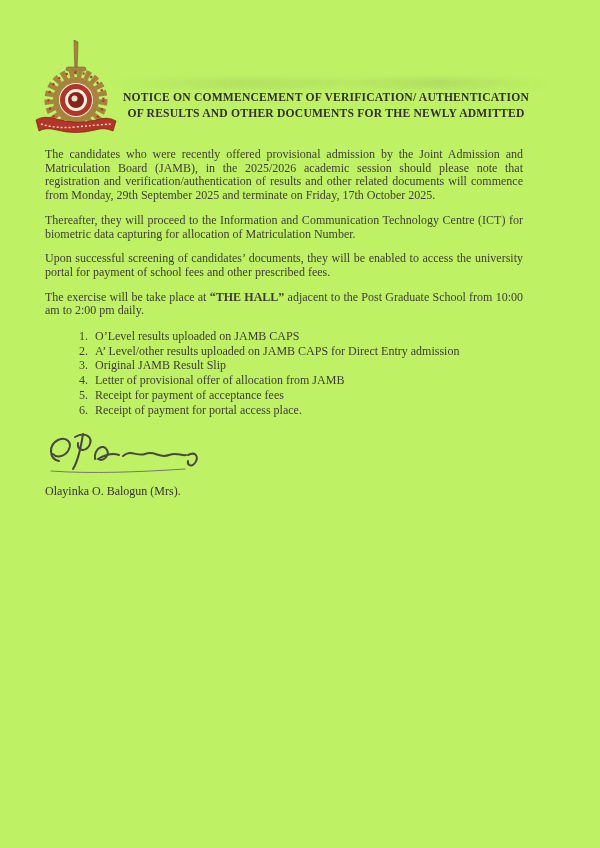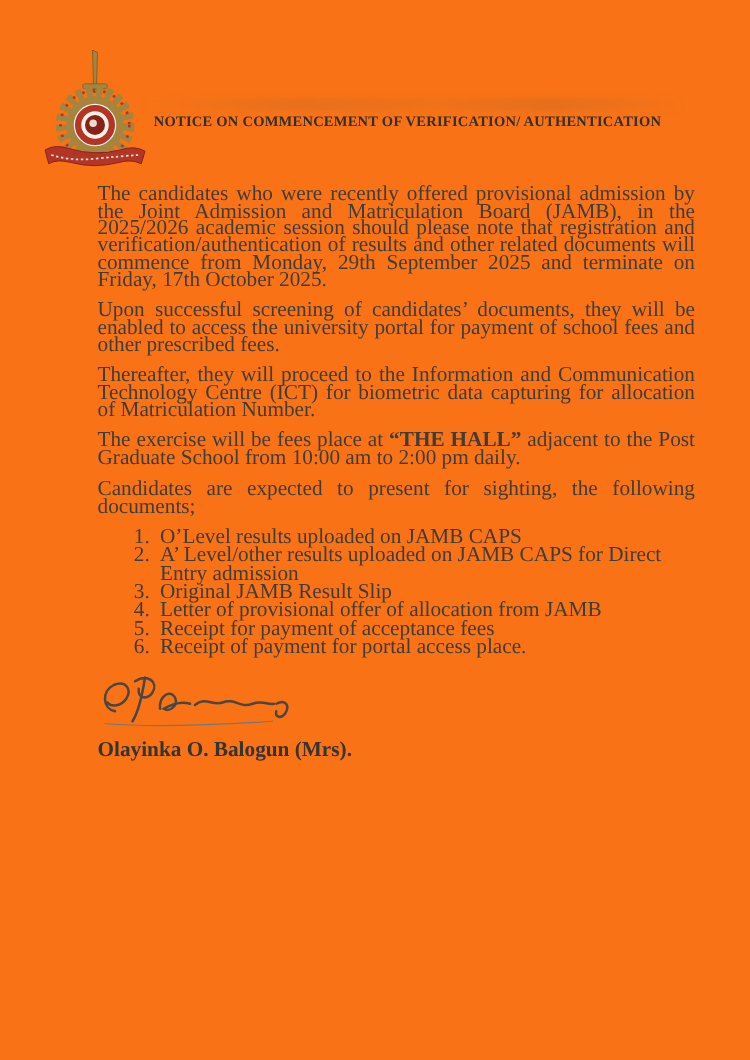--- a/index.html
+++ b/index.html
@@ -5,21 +5,21 @@
   html,body{margin:0;padding:0;}
   body{
     width:600px;height:848px;
     background:#fdfdfc;
     font-family:"Liberation Serif","DejaVu Serif",serif;
     position:relative;
     overflow:hidden;
   }
   .page{
     position:absolute;inset:0;
-    background:#f97316;
+    background:#bef264;
     filter:blur(0.3px); 
   }
   .crest{
     position:absolute;left:32px;top:40px;width:88px;height:100px;
   }
   .scan-smudge{
     position:absolute;left:110px;top:78px;width:440px;height:11px;
     background:linear-gradient(90deg,rgba(90,85,80,0.00),rgba(90,85,80,0.10) 30%,rgba(90,85,80,0.05) 55%,rgba(90,85,80,0.12) 75%,rgba(90,85,80,0.00));
     filter:blur(2px);
     border-radius:4px;
@@ -27,40 +27,40 @@
   .title{
     position:absolute;left:92px;top:90px;width:468px;
     text-align:center;
     font-weight:bold;
     font-size:11.6px;
     line-height:15.6px;
     color:#332f2b;
     letter-spacing:0.2px;
   }
   .body-text{
-    position:absolute;left:78px;top:148px;width:478px;
-    font-size:17px;
+    position:absolute;left:45px;top:148px;width:478px;
+    font-size:12px;
     line-height:13.7px;
     color:#403c37;
     text-align:justify;
   }
   .body-text p{margin:0 0 11px 0;}
   .doc-list{
     margin:2px 0 12px 0;
     padding-left:46px;
     text-align:left;
   }
   .doc-list li{
     line-height:14.7px;
     padding-left:4px;
   }
   .wishes{margin:4px 0 2px 0;}
   .signature-wrap{height:52px;margin:2px 0 4px 0;}
   .signatory{
-    font-weight:bold;
+    font-weight:normal;
     color:#363330;
     margin-top:4px;
   }
   .bold{font-weight:bold;}
 </style>
 </head>
 <body>
 
 <div class="page">
 
@@ -81,28 +81,28 @@
     <circle cx="42.5" cy="58.5" r="3" fill="#e9dfc8"></circle>
 
     <path d="M4 80 q 8 -5 20 -1 q 20 6 40 1 q 12 -4 20 1 l -3 10 q -8 -4 -18 -1 q -20 5 -38 0 q -12 -3 -18 1 z" fill="#b23527" stroke="#8c2318" stroke-width="0.8"></path>
     <path d="M9 84 q 16 5 35 3 q 20 -2 35 -3" fill="none" stroke="#f0e2d2" stroke-width="1.4" stroke-dasharray="2 2"></path>
   </svg>
 
   <div class="scan-smudge"></div>
 
   <div class="title">
     <div>NOTICE ON COMMENCEMENT OF VERIFICATION/ AUTHENTICATION</div>
+    <div>OF RESULTS AND OTHER DOCUMENTS FOR THE NEWLY ADMITTED</div>
   </div>
 
   <div class="body-text">
     <p>The candidates who were recently offered provisional admission by the Joint Admission and Matriculation Board (JAMB), in the 2025/2026 academic session should please note that registration and verification/authentication of results and other related documents will commence from Monday, 29th September 2025 and terminate on Friday, 17th October 2025.</p>
+    <p>Thereafter, they will proceed to the Information and Communication Technology Centre (ICT) for biometric data capturing for allocation of Matriculation Number.</p>
     <p>Upon successful screening of candidates’ documents, they will be enabled to access the university portal for payment of school fees and other prescribed fees.</p>
-    <p>Thereafter, they will proceed to the Information and Communication Technology Centre (ICT) for biometric data capturing for allocation of Matriculation Number.</p>
-    <p><span>The exercise will be fees place at </span><span class="bold">“THE HALL”</span><span> adjacent to the Post Graduate School from 10:00 am to 2:00 pm daily.</span></p>
-    <p>Candidates are expected to present for sighting, the following documents;</p>
+    <p><span>The exercise will be take place at </span><span class="bold">“THE HALL”</span><span> adjacent to the Post Graduate School from 10:00 am to 2:00 pm daily.</span></p>
 
     <ol class="doc-list">
       <li>O’Level results uploaded on JAMB CAPS</li>
       <li>A’ Level/other results uploaded on JAMB CAPS for Direct Entry admission</li>
       <li>Original JAMB Result Slip</li>
       <li>Letter of provisional offer of allocation from JAMB</li>
       <li>Receipt for payment of acceptance fees</li>
       <li>Receipt of payment for portal access place.</li>
     </ol>
 

